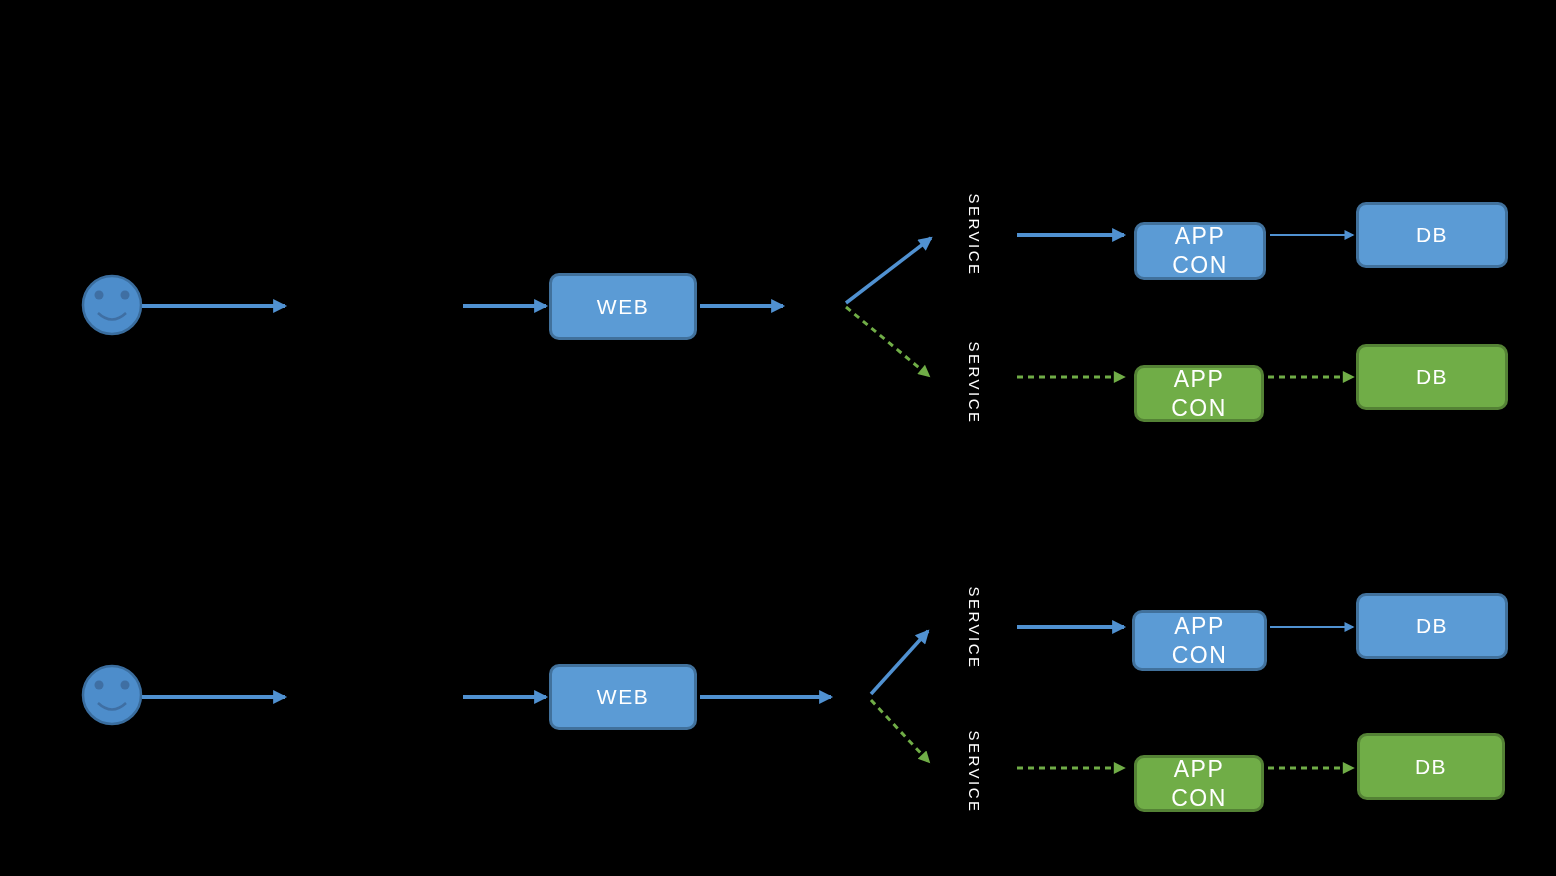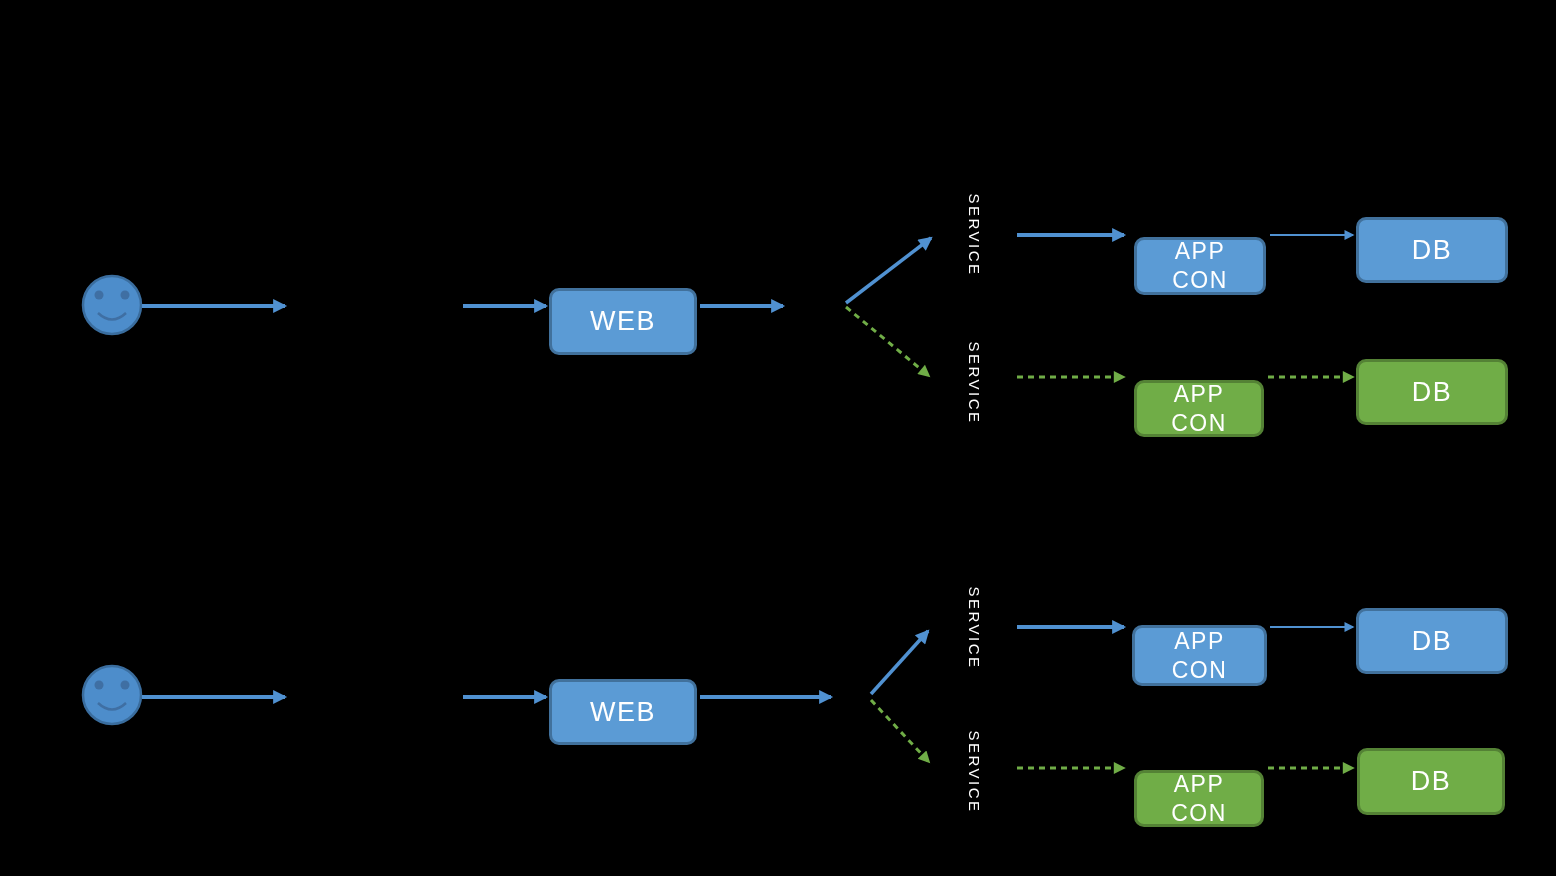--- a/index.html
+++ b/index.html
@@ -25,25 +25,24 @@
     position: absolute;
     display: flex;
     flex-direction: column;
     align-items: center;
     justify-content: center;
     border-radius: 10px;
     color: #fff;
     letter-spacing: 1.5px;
     text-align: center;
     box-sizing: border-box;
-    margin-top: 15px;
   }
   .box.blue  { background: #5b9bd5; border: 3px solid #41719c; }
   .box.green { background: #70ad47; border: 3px solid #548235; }
-  .box .lbl-lg { font-size: 27px; font-weight: 400; }
+  .box .lbl-lg { font-size: 21px; font-weight: 400; }
   .box .lbl-md { font-size: 23px; font-weight: 400; line-height: 1.25; }
   .vlabel {
     position: absolute;
     width: 130px;
     height: 18px;
     display: flex;
     align-items: center;
     justify-content: center;
     color: #fff;
     font-size: 15px;

